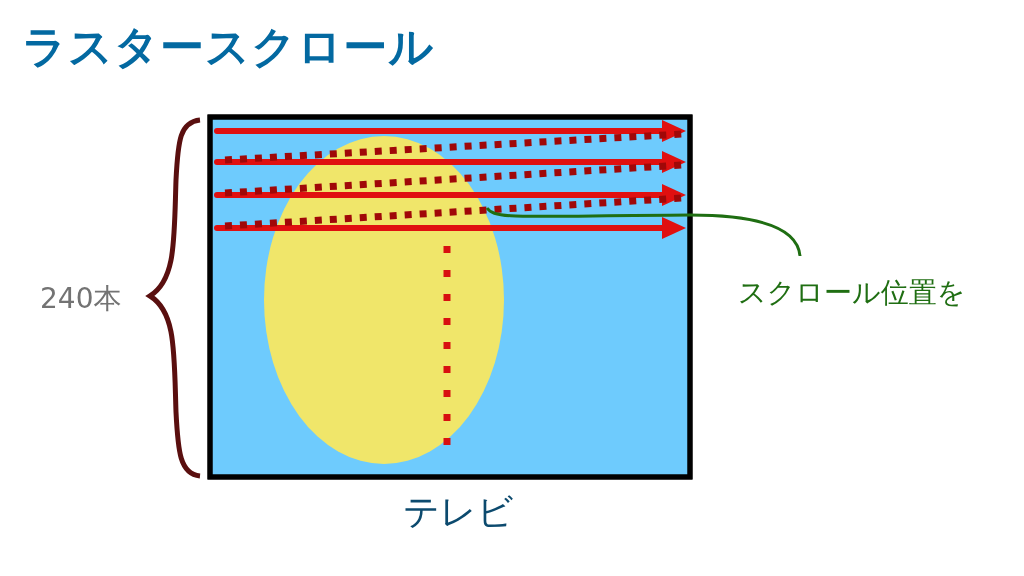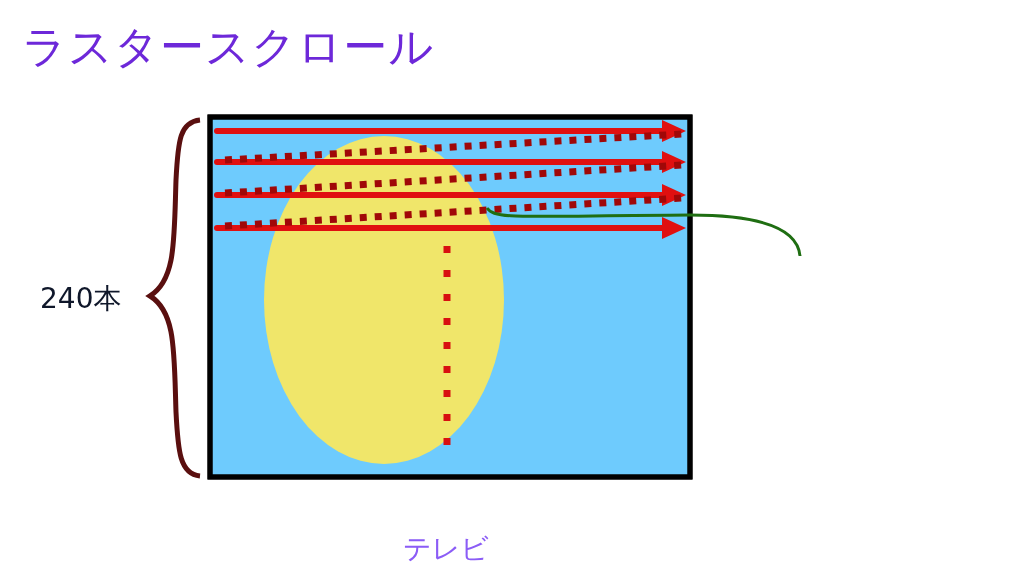--- a/index.html
+++ b/index.html
@@ -1,21 +1,21 @@
 <!DOCTYPE html>
 <html><head>
 <meta charset="utf-8">
 <style>
   html, body { margin:0; padding:0; }
   body { width:1024px; height:576px; background:#ffffff; position:relative; overflow:hidden;
          font-family:"DejaVu Sans", sans-serif; }
-  .title { position:absolute; left:22px; top:18px; font-size:44px; font-weight:normal; color:#6d28d9; letter-spacing:1px; }
+  .title { position:absolute; left:22px; top:18px; font-size:44px; font-weight:bold; color:#0369a1; letter-spacing:1px; }
   .screen-svg { position:absolute; left:0; top:0; }
-  .lines-label { position:absolute; left:40px; top:280px; font-size:28px; color:#0f172a; }
-  .tv-label { position:absolute; left:403px; top:488px; font-size:28px; color:#8b5cf6;margin-top:42px; }
+  .lines-label { position:absolute; left:40px; top:280px; font-size:28px; color:#737373; }
+  .tv-label { position:absolute; left:403px; top:488px; font-size:36px; color:#0c4a6e; }
   .note { position:absolute; left:738px; top:272px; font-size:28px; line-height:41px; color:#1f6e12; }
 </style>
 </head>
 <body>
 
 <div class="title">ラスタースクロール</div>
 
 <svg class="screen-svg" width="1024" height="576">
 
   <rect x="210" y="117" width="480" height="360" fill="#6ecbfd" stroke="#000" stroke-width="5"></rect>
@@ -44,13 +44,14 @@
   <line x1="447" y1="246" x2="447" y2="448" stroke="#d81010" stroke-width="7" stroke-dasharray="7,17"></line>
 
   <path d="M487,208 C495,220 520,216 690,215 C770,215 798,232 800,256" fill="none" stroke="#1f6e12" stroke-width="3"></path>
 
   <path d="M200,120 C180,122 178,140 176,180 C174,240 176,280 150,296 C176,312 174,352 176,412 C178,452 180,474 200,476" fill="none" stroke="#5a0f0f" stroke-width="5"></path>
 </svg>
 
 <div class="lines-label">240本</div>
 <div class="tv-label">テレビ</div>
 <div class="note">
+  <div>スクロール位置を</div>
 </div>
 
 </body></html>

